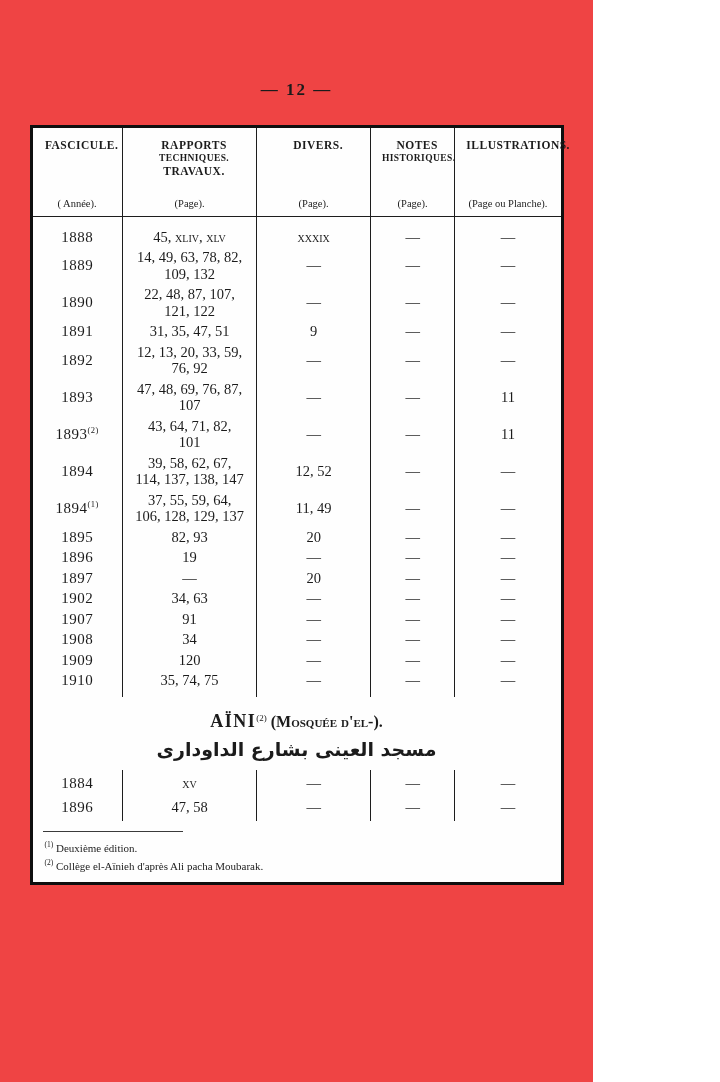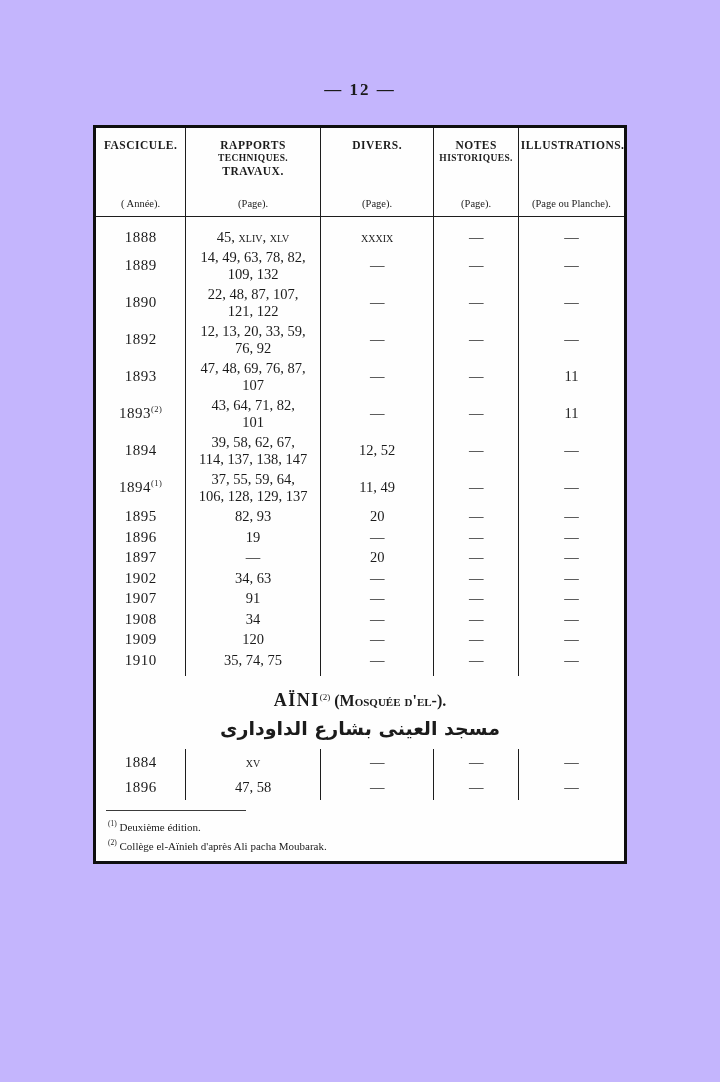--- a/index.html
+++ b/index.html
@@ -3,21 +3,21 @@
 <meta charset="utf-8">
 <style>
   * { margin:0; padding:0; box-sizing:border-box; }
   html,body { background:#ffffff; }
   body {
     width:720px; height:1082px;
     font-family:"Liberation Serif", serif;
     color:#1b1b1b;
     overflow:hidden;
   }
-  .sheet { width:720px; height:1082px; background:#c4b5fd; position:relative; }
+  .sheet { width:593px; height:1082px; background:#ef4444; position:relative; }
 
   .page-number {
     padding-top:80px;
     text-align:center;
     font-size:17px;
     font-weight:bold;
     letter-spacing:2px;
   }
 
   .box {
@@ -49,21 +49,21 @@
   thead th {
     border-bottom:1.5px solid #1d1d1d;
     height:88px;
     vertical-align:top;
     font-weight:bold;
   }
   .th-wrap {
     display:flex; flex-direction:column; justify-content:space-between;
     height:82px; padding:8px 2px 4px;
   }
-  .h-lines { display:flex; flex-direction:column; gap:2px; }
+  .h-lines { display:flex; flex-direction:column; gap:2px;margin-left:9px; }
   .h1 { font-size:11.5px; letter-spacing:.5px; }
   .h2 { font-size:9.5px; letter-spacing:.4px; }
   .h-sub { font-size:10.5px; font-weight:normal; }
 
   tbody td {
     padding:2px 3px;
     font-size:14.5px;
     line-height:16.5px;
     white-space:pre-line;
     font-variant:small-caps;
@@ -190,20 +190,27 @@
 
   <tr>
     <td class="c-year"><span>1890</span><sup class="yr-sup"></sup></td>
     <td class="c-rap">22, 48, 87, 107,
 121, 122</td>
     <td class="c-div">—</td>
     <td class="c-not">—</td>
     <td class="c-ill">—</td>
   </tr>
 
+  <tr>
+    <td class="c-year"><span>1891</span><sup class="yr-sup"></sup></td>
+    <td class="c-rap">31, 35, 47, 51</td>
+    <td class="c-div">9</td>
+    <td class="c-not">—</td>
+    <td class="c-ill">—</td>
+  </tr>
 
   <tr>
     <td class="c-year"><span>1892</span><sup class="yr-sup"></sup></td>
     <td class="c-rap">12, 13, 20, 33, 59,
 76, 92</td>
     <td class="c-div">—</td>
     <td class="c-not">—</td>
     <td class="c-ill">—</td>
   </tr>
 

